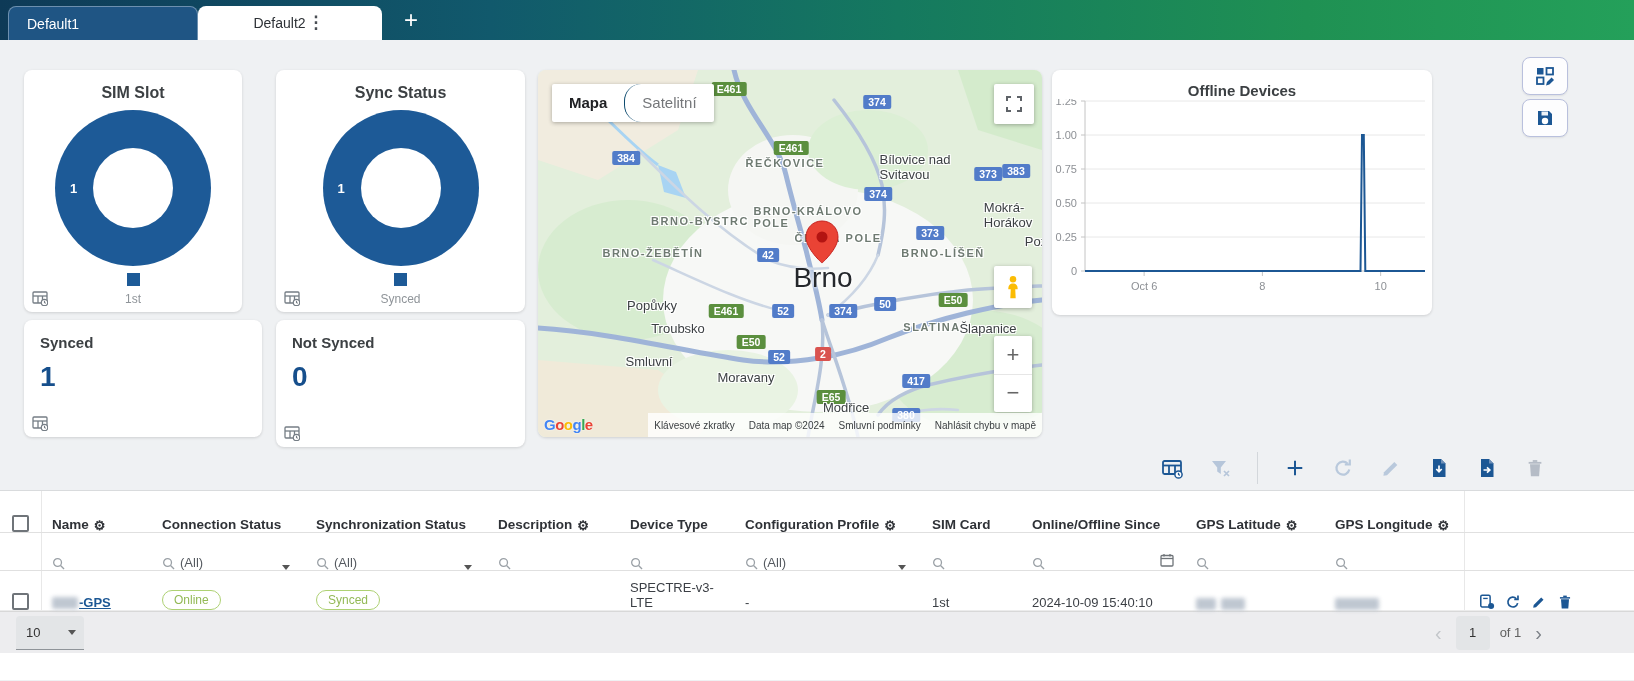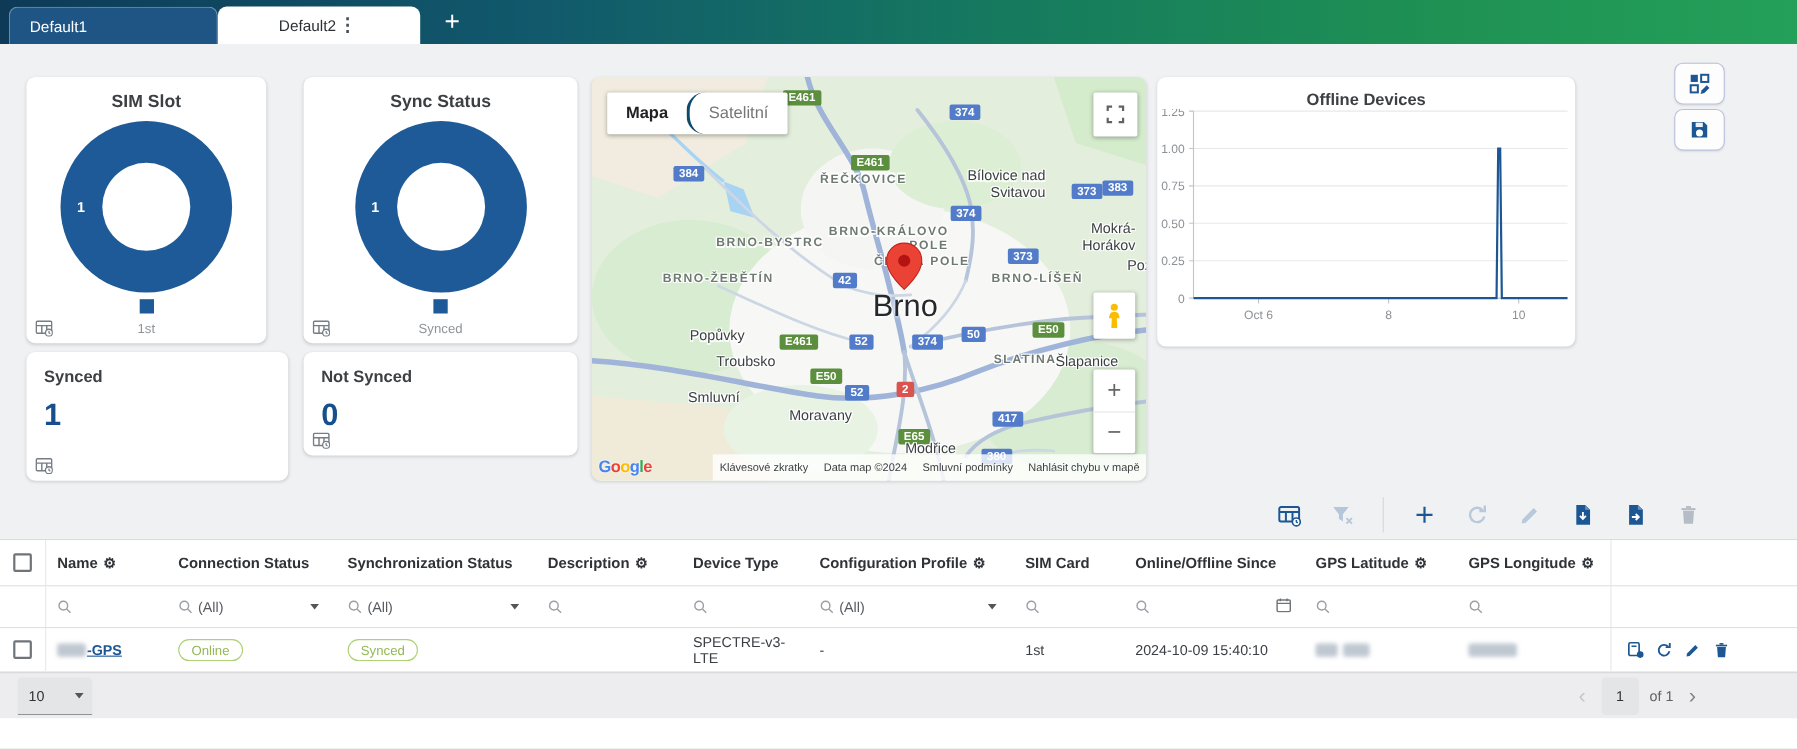--- a/index.html
+++ b/index.html
@@ -30,33 +30,33 @@
   .legend-label { display:block; color:#8f9499; font-size:12px; margin-top:2px; }
 
   .stat-card { padding:14px 16px; }
   .stat-title { font-size:15px; font-weight:bold; color:#3c4043; }
   .stat-value { font-size:28px; font-weight:bold; color:#164f8c; margin-top:10px; }
 
   
   .map-card { overflow:hidden; padding:0; }
   .map-inner { position:relative; width:504px; height:367px; }
   .map-inner svg.mapbg { position:absolute; left:0; top:0; }
-  .maplabel { position:absolute; transform:translate(-50%,-50%); white-space:pre-line; text-align:right;
+  .maplabel { position:absolute; transform:translate(-50%,-50%); white-space:pre-line; text-align:left;
               text-shadow:-1px -1px 0 #fff,1px -1px 0 #fff,-1px 1px 0 #fff,1px 1px 0 #fff; pointer-events:none; }
   .maplabel.district { font-size:11px; letter-spacing:1.5px; color:#6e7a71; font-weight:bold; }
   .maplabel.town { font-size:13px; color:#3c4043; }
   .maplabel.road, .maplabel.eroad, .maplabel.redroad { font-size:10.5px; font-weight:bold; color:#fff; padding:1px 5px; border-radius:2px; text-shadow:none; }
   .maplabel.road { background:#527cc9; }
   .maplabel.eroad { background:#5b8f3e; }
   .maplabel.redroad { background:#d9534f; }
   .city-label { position:absolute; transform:translate(-50%,-50%); font-size:28px; color:#25282c; text-shadow:0 0 4px #fff,0 0 4px #fff; }
   .maptype { position:absolute; left:14px; top:14px; height:38px; background:#fff; border-radius:2px; box-shadow:0 1px 4px rgba(0,0,0,.3); display:flex; align-items:center; }
   .maptype .mt { padding:0 17px; font-size:15px; line-height:38px; cursor:pointer; }
   .maptype .mt.sel { color:#202124; font-weight:bold; }
-  .maptype .mt.unsel { color:#747679; border-left:3px solid #0c4a6e;border-radius:17px; }
+  .maptype .mt.unsel { color:#747679; border-left:1px solid #0c4a6e;border-radius:17px; }
   .mapbtn { position:absolute; background:#fff; border-radius:2px; box-shadow:0 1px 4px rgba(0,0,0,.3); display:flex; align-items:center; justify-content:center; cursor:pointer; }
   .fullscreen-btn { right:8px; top:14px; width:40px; height:40px; }
   .pegman-btn { right:10px; top:196px; width:38px; height:42px; }
   .zoomctl { position:absolute; right:10px; top:266px; width:38px; height:76px; background:#fff; border-radius:2px; box-shadow:0 1px 4px rgba(0,0,0,.3); display:flex; flex-direction:column; }
   .zoomctl div { flex:1; display:flex; align-items:center; justify-content:center; font-size:22px; color:#666; cursor:pointer; }
   .zoomctl .zin { border-bottom:1px solid #e6e6e6; }
   .glogo { position:absolute; left:6px; bottom:4px; font-size:15px; font-weight:bold; letter-spacing:-.5px; }
   .attrib { position:absolute; right:0; bottom:0; height:14px; background:rgba(255,255,255,.8); font-size:10px; color:#3c4043; display:flex; gap:14px; align-items:center; padding:12px 6px; }
   .attrib span { white-space:nowrap; }
   .pin { position:absolute; left:266px; top:150px; }
@@ -73,21 +73,21 @@
   .tablebar { height:45px; display:flex; align-items:center; justify-content:flex-end; gap:26px; padding-right:88px; background:#eff1f3; }
   .tbtn { width:22px; height:22px; display:flex; align-items:center; justify-content:center; cursor:pointer; }
   .tb-divider { width:1px; height:32px; background:#d3d7db; }
 
   
   .tbl { background:#fff; border-top:1px solid #d9dbdd; }
   .trow { display:grid; grid-template-columns:42px 110px 154px 182px 132px 115px 187px 100px 164px 139px 139px auto; align-items:center; }
   .trow.head { height:42px; border-bottom:1px solid #e0e0e0; }
   .trow.filt { height:38px; border-bottom:1px solid #e0e0e0; }
   .trow.data { height:40px; border-bottom:1px solid #ececec; }
-  .cell { padding-left:10px; font-size:13px; color:#3b3f45; display:flex; align-items:center; gap:5px; height:100%; }
+  .cell { padding-left:10px; font-size:13px; color:#3b3f45; display:flex; align-items:flex-end; gap:5px; height:100%; }
   .c-check { justify-content:center; padding-left:0; border-right:1px solid #e8e8e8; }
   .c-actions { border-left:1px solid #e8e8e8; justify-content:flex-start; gap:10px; padding-left:14px; }
   .hcell { font-weight:bold; color:#2f3237; font-size:13.5px; }
   .gear { font-size:13px; color:#2f3237; line-height:1; }
   .checkbox { width:17px; height:17px; border:2px solid #6f7479; border-radius:2px; background:#fff; cursor:pointer; }
   .filter-all { color:#555a60; font-size:13px; }
   .caret { width:0; height:0; border-left:4px solid transparent; border-right:4px solid transparent; border-top:5px solid #555; margin-left:auto; margin-right:16px; }
   .push-right { margin-left:auto; margin-right:12px; }
   .name-link { color:#1c5794; font-weight:bold; text-decoration:underline; cursor:pointer; display:inline-flex; align-items:center; gap:1px; }
   .pill { font-size:12px; color:#93b956; border:1.5px solid #aed173; border-radius:12px; padding:2px 11px; }
@@ -324,21 +324,21 @@
             <rect x="1" y="2" width="14" height="11" rx="1"></rect>
             <line x1="1" y1="6" x2="15" y2="6"></line>
             <line x1="6" y1="6" x2="6" y2="13"></line>
             <line x1="10.5" y1="6" x2="10.5" y2="13"></line>
           </g>
           <circle cx="12.5" cy="12.5" r="3.2" fill="#fff" stroke="#757d85" stroke-width="1.2"></circle>
           <path d="M12.5 10.8 v1.7 l1.2 .9" fill="none" stroke="#757d85" stroke-width="1.1"></path>
         </svg>
     </div>
 
-    <div class="card stat-card" style="left:276px;top:280px;width:249px;height:94px;">
+    <div class="card stat-card" style="left:276px;top:280px;width:249px;height:127px;">
       <div class="stat-title">Not Synced</div>
       <div class="stat-value">0</div>
       <svg class="corner-icon" width="16" height="16" viewBox="0 0 16 16">
           <g fill="none" stroke="#757d85" stroke-width="1.3">
             <rect x="1" y="2" width="14" height="11" rx="1"></rect>
             <line x1="1" y1="6" x2="15" y2="6"></line>
             <line x1="6" y1="6" x2="6" y2="13"></line>
             <line x1="10.5" y1="6" x2="10.5" y2="13"></line>
           </g>
           <circle cx="12.5" cy="12.5" r="3.2" fill="#fff" stroke="#757d85" stroke-width="1.2"></circle>

